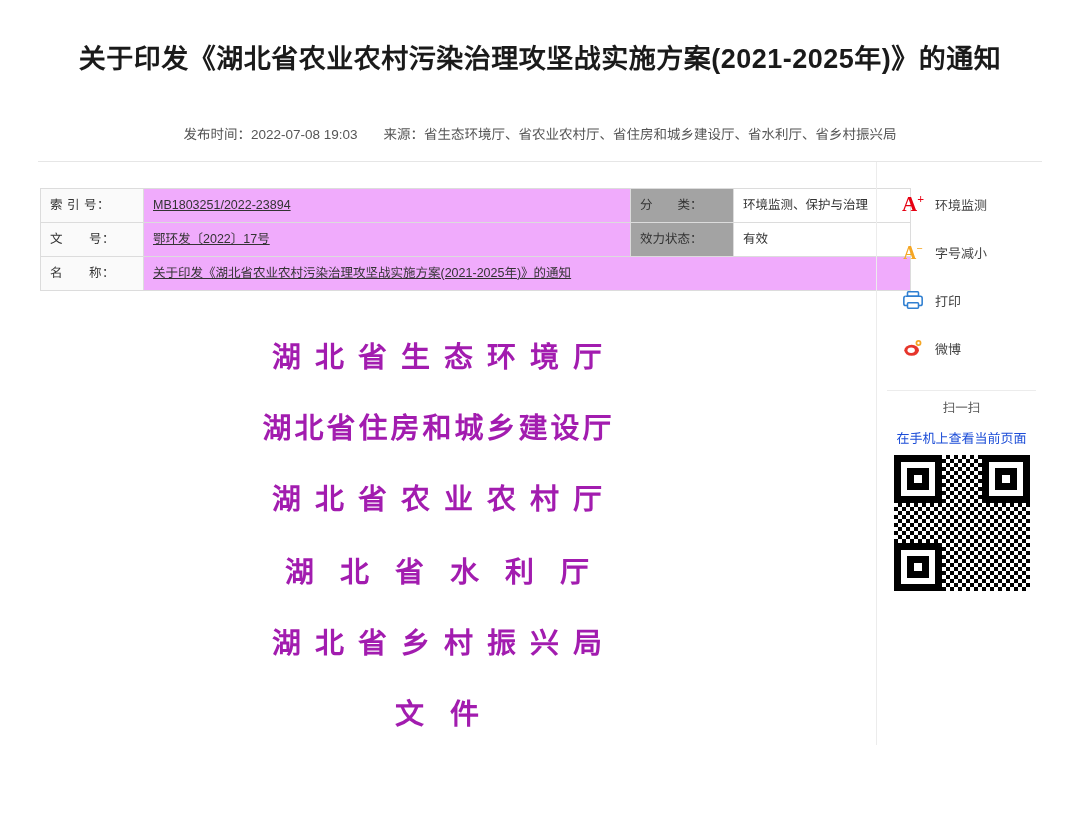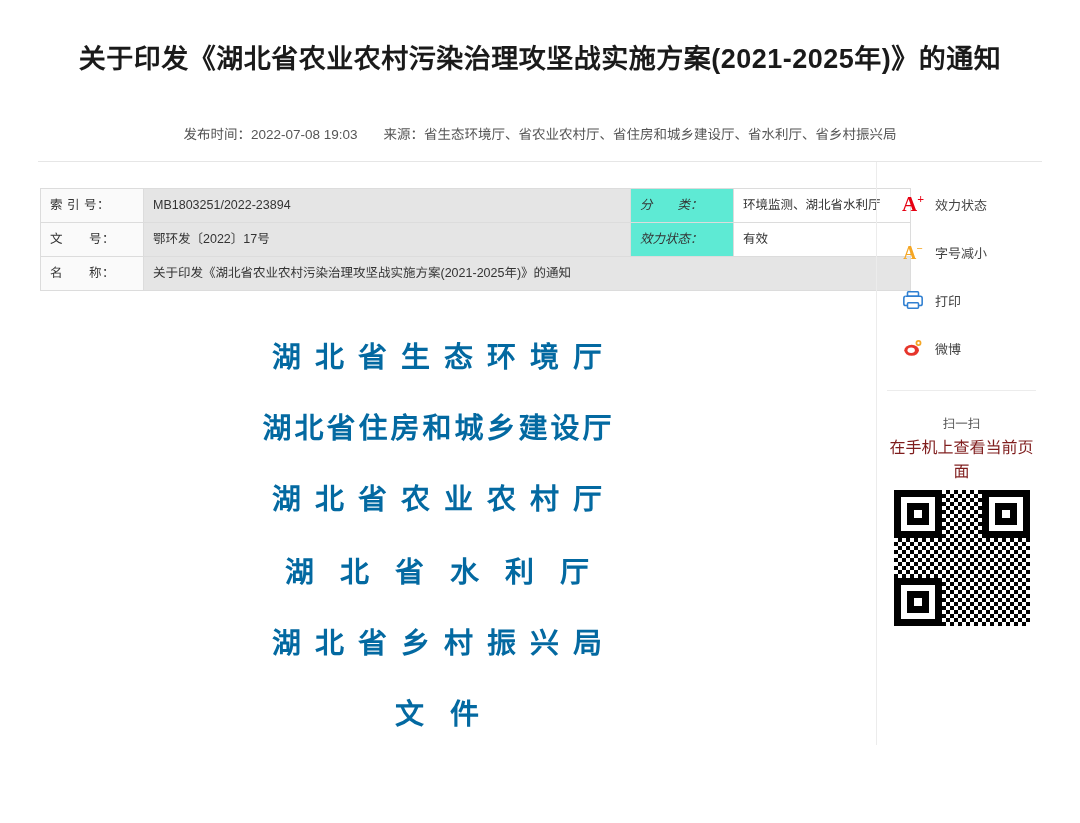--- a/index.html
+++ b/index.html
@@ -91,34 +91,35 @@
     height: 18px;
   }
   td.lbl {
     width: 84px;
     background: #fafafa;
     color: #333;
     white-space: nowrap;
     letter-spacing: 0.5px;
   }
   td.val {
-    background: #e5e5e5;
+    background: #f0abfc;
+    text-decoration: underline;
   }
   td.val-mid { width: 468px; }
-  td.lbl2 { width: 84px; background: #5eead4; font-style: italic; }
+  td.lbl2 { width: 84px; background: #a3a3a3; }
   td.val2 { width: 158px; }
 
   
   .agencies {
     margin-top: 52px;
     text-align: center;
     padding-right: 40px;
   }
   .agency {
-    color: #0369a1;
+    color: #a21caf;
     font-weight: bold;
     font-size: 29px;
     line-height: 1.0;
     margin-bottom: 42px;
     font-family: "Liberation Serif", "DejaVu Serif", serif;
   }
   .agency.sp1 { letter-spacing: 14px; padding-left: 14px; }
   .agency.sp2 { letter-spacing: 3px; padding-left: 3px; }
   .agency.sp3 { letter-spacing: 26px; padding-left: 26px; margin-top: 44px; }
   .agency.doc-word { letter-spacing: 26px; padding-left: 26px; margin-bottom: 16px; }
@@ -163,26 +164,26 @@
     margin-top: 18px;
     text-align: center;
     padding: 6px 0 0 0;
     border-top: 1px solid #ececec;
     margin-left: 10px;
     margin-right: 6px;
   }
   .qr-title {
     font-size: 12.5px;
     color: #555;
-    margin-top: 16px;
+    margin-top: 0;
   }
   .qr-sub {
-    font-size: 16px;
-    color: #7f1d1d;
-    margin-top: 2px;
+    font-size: 13px;
+    color: #1d4ed8;
+    margin-top: 12px;
   }
   .qr-img {
     width: 136px;
     height: 136px;
     margin: 8px auto 0 auto;
     background:
       repeating-linear-gradient(90deg, #000 0 4px, #fff 4px 8px),
       repeating-linear-gradient(0deg, #000 0 4px, #fff 4px 8px);
     background-blend-mode: difference;
     position: relative;
@@ -227,21 +228,21 @@
   <div class="body-wrap">
 
     <div class="content-col">
 
       <table class="info-table">
         <tbody>
           <tr>
             <td class="lbl">索 引 号：</td>
             <td class="val val-mid">MB1803251/2022-23894</td>
             <td class="lbl2">分　　类：</td>
-            <td class="val2">环境监测、湖北省水利厅</td>
+            <td class="val2">环境监测、保护与治理</td>
           </tr>
           <tr>
             <td class="lbl">文　　号：</td>
             <td class="val val-mid">鄂环发〔2022〕17号</td>
             <td class="lbl2">效力状态：</td>
             <td class="val2">有效</td>
           </tr>
           <tr>
             <td class="lbl">名　　称：</td>
             <td class="val" colspan="3">关于印发《湖北省农业农村污染治理攻坚战实施方案(2021-2025年)》的通知</td>
@@ -259,21 +260,21 @@
       </div>
 
     </div>
 
     <div class="side-col">
 
       <div class="tool-item">
         <span class="tool-icon">
           <span class="icon-aplus">A<sup>+</sup></span>
         </span>
-        <span>效力状态</span>
+        <span>环境监测</span>
       </div>
 
       <div class="tool-item">
         <span class="tool-icon">
           <span class="icon-aminus">A<sup>−</sup></span>
         </span>
         <span>字号减小</span>
       </div>
 
       <div class="tool-item">

